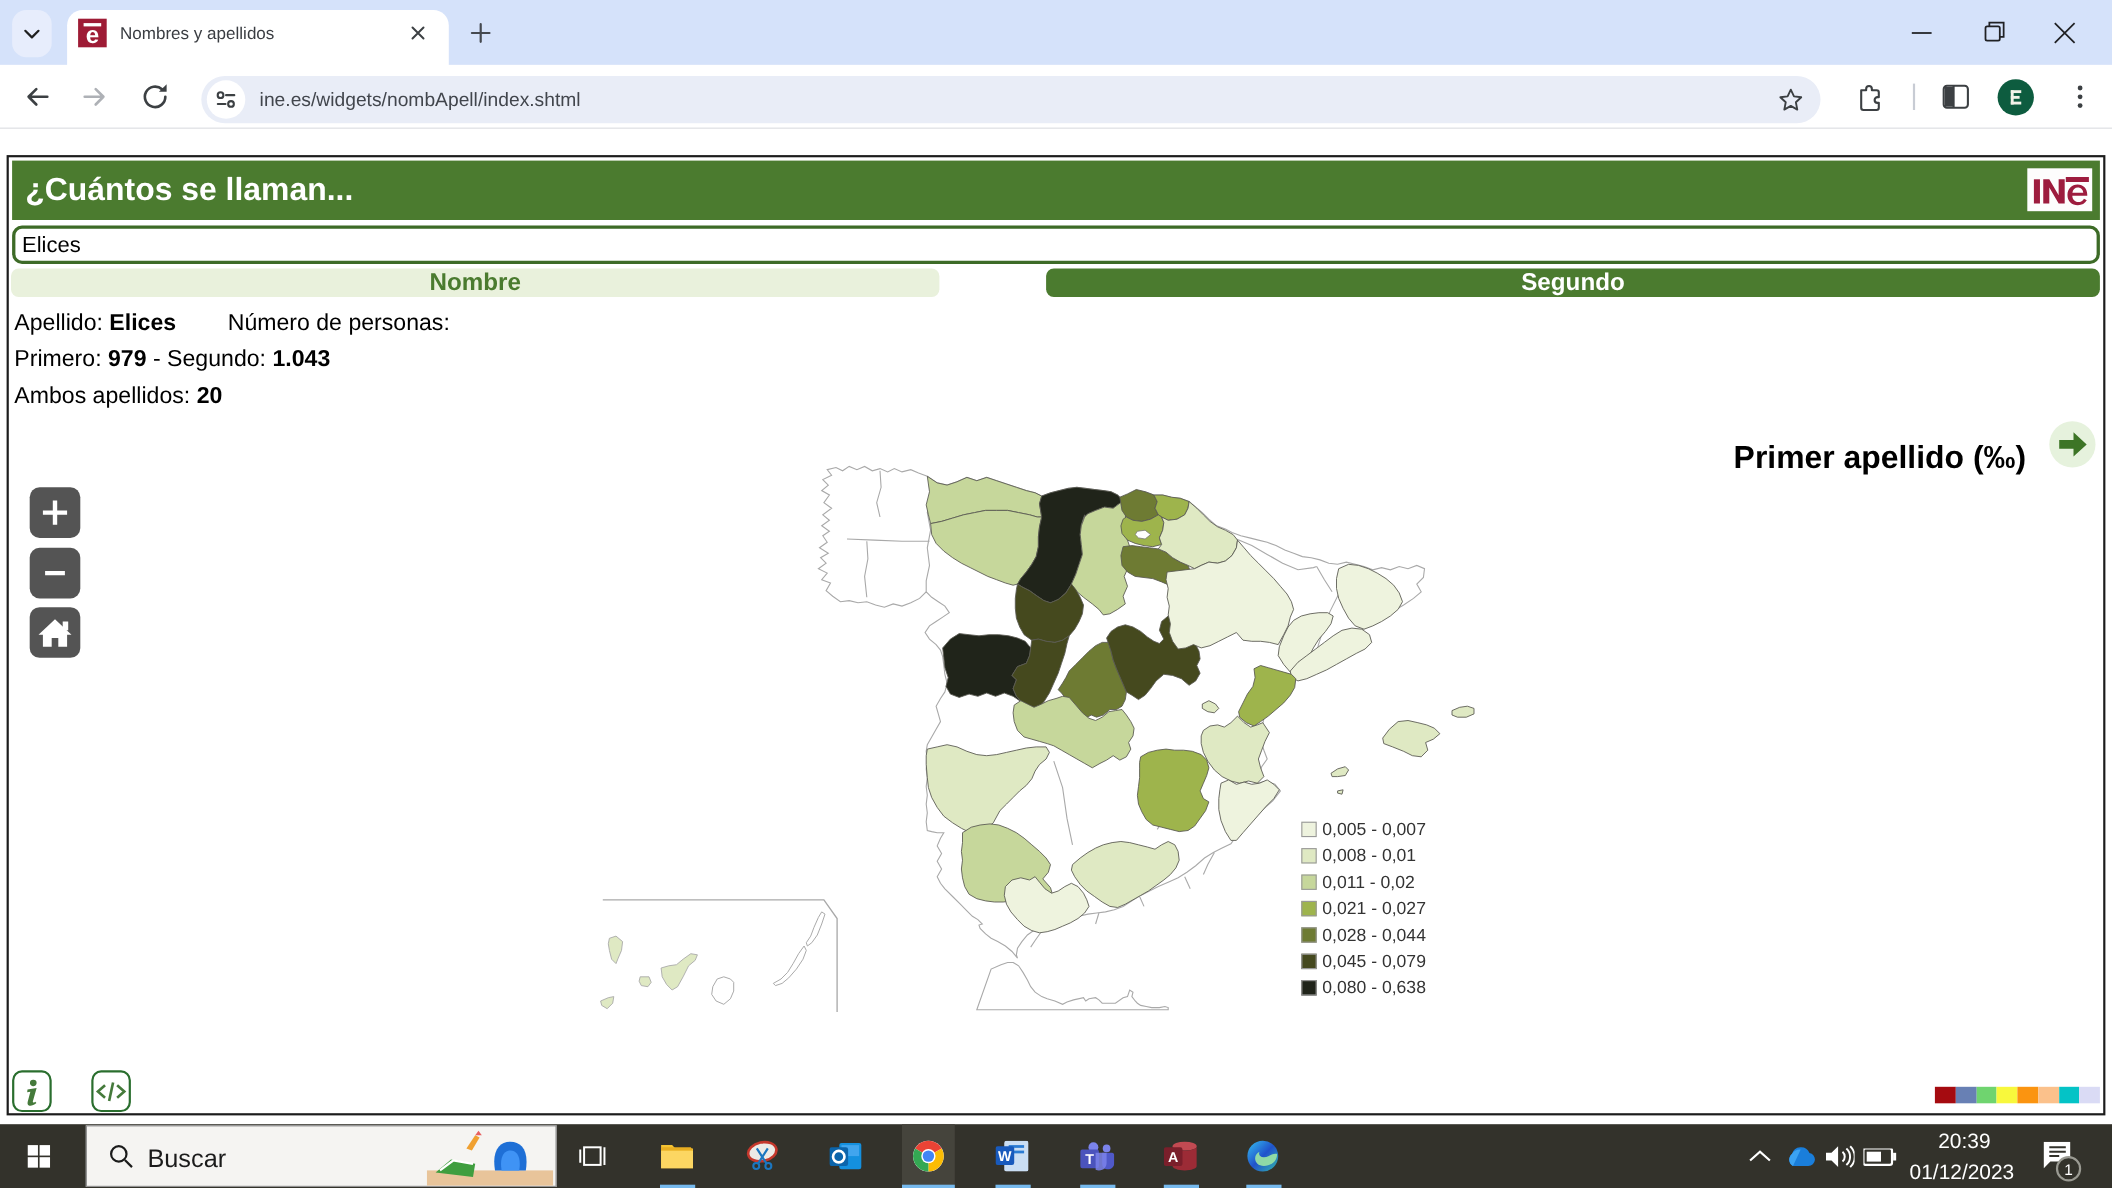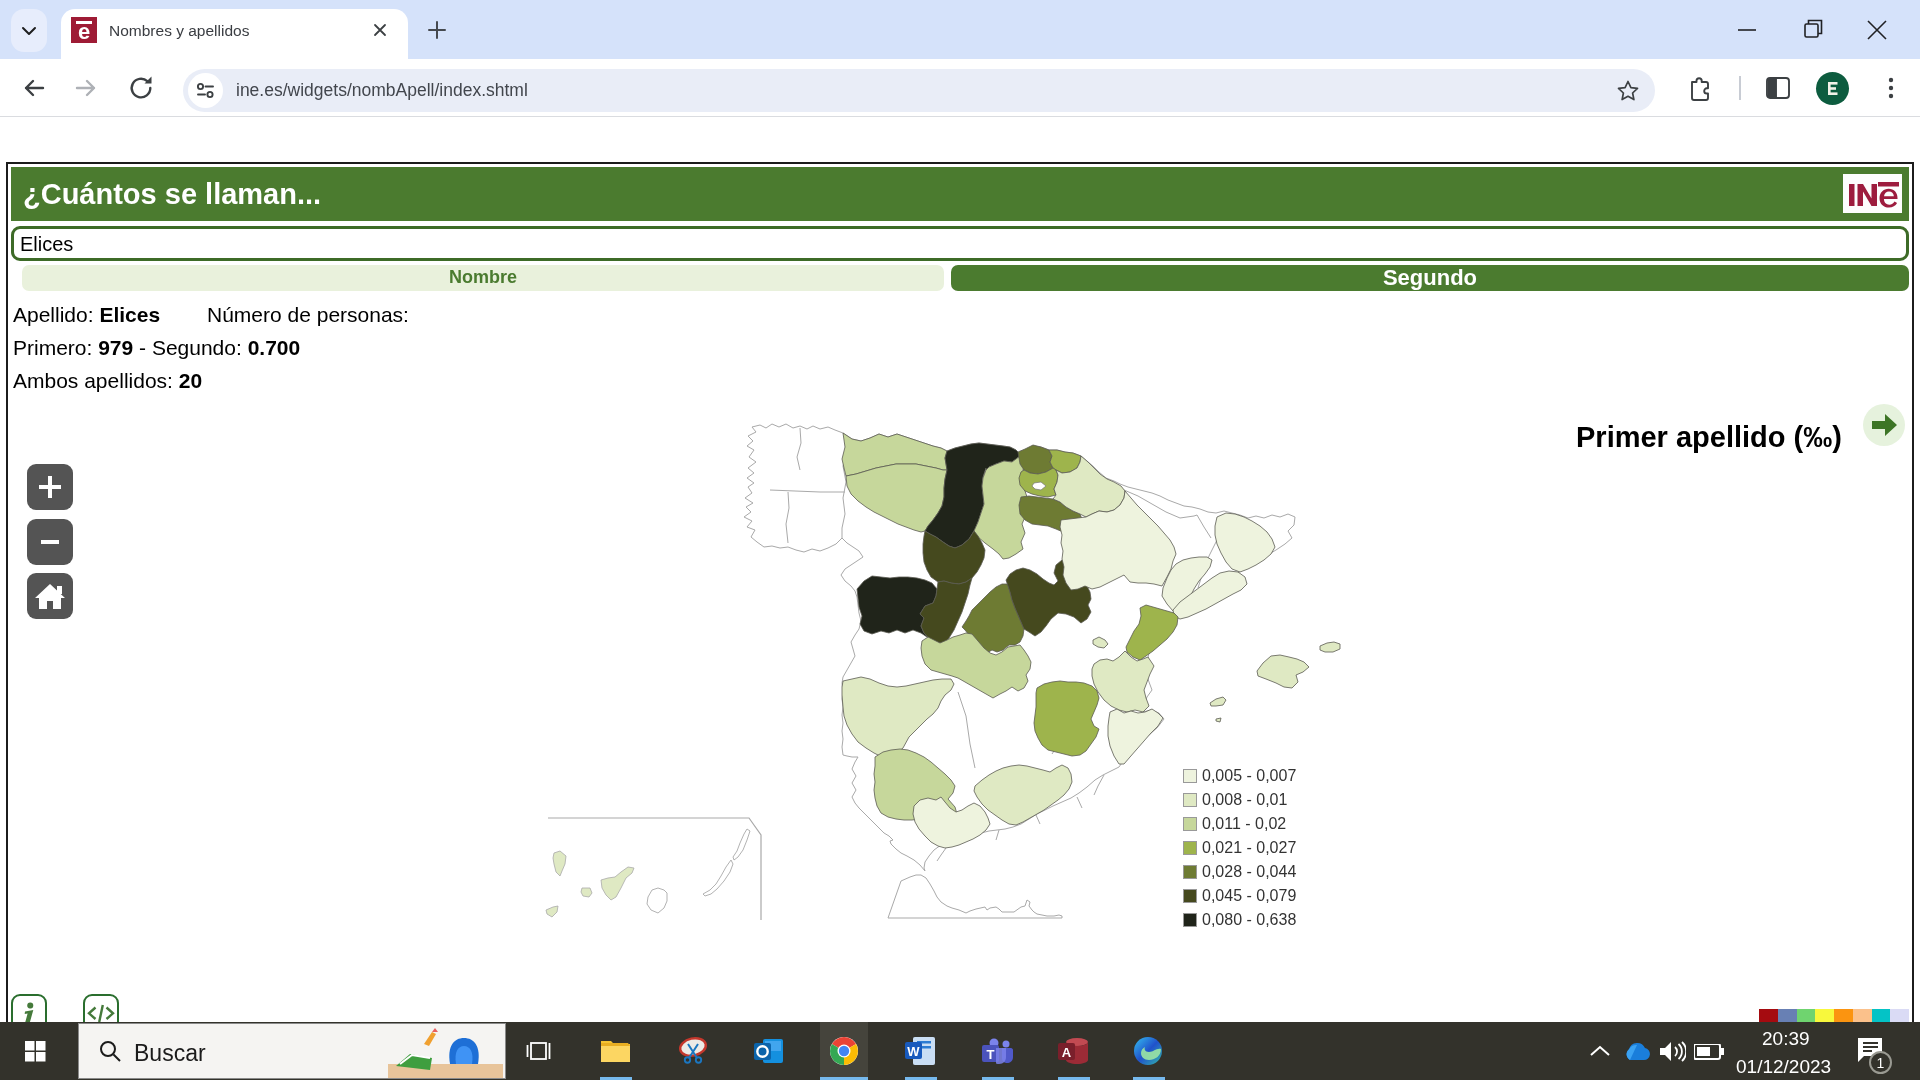--- a/index.html
+++ b/index.html
@@ -21,27 +21,27 @@
 #wctl { position:absolute; right:0; top:0; width:190px; height:59px; }
 
 
 #toolbar { position:absolute; left:0; top:59px; width:1920px; height:58px; background:#fff; border-bottom:1px solid #dadce0;text-align:right; }
 #omnibox { position:absolute; left:183px; top:10px; width:1472px; height:43px; background:#e9edf7; border-radius:22px; }
 #siteinfo { position:absolute; left:5px; top:4px; width:35px; height:35px; background:#fff; border-radius:50%; }
 #url { position:absolute; left:53px; top:11px; font-size:17.5px; color:#42464d; }
 
 
 #page { position:absolute; left:0; top:118px; width:1920px; height:904px; background:#fff; }
-#widget { position:absolute; left:6px; top:23px; width:1908px; height:873px; border:2px solid #1c1c1c; background:#fff;margin-top:21px; }
+#widget { position:absolute; left:6px; top:23px; width:1908px; height:873px; border:2px solid #1c1c1c; background:#fff; }
 #ghead { position:absolute; left:3px; top:3px; width:1898px; height:54px; background:#4b7b2f; }
 #ghead .t { position:absolute; left:12px; top:11px; color:#fff; font-size:29px; font-weight:bold; }
 #inelogo { position:absolute; right:7px; top:7px; width:59px; height:39px; background:#fdfdfd; }
 #searchbox { position:absolute; left:3px; top:62px; width:1898px; height:35px; border:3px solid #3d6b27; border-radius:9px; background:#fff; }
 #searchbox .t { position:absolute; left:6px; top:4px; font-size:20px; color:#000; }
-#tabN { position:absolute; left:14px; top:101px; width:922px; height:26px; background:#e9f1dc; border-radius:7px; color:#4a7b2f; font-weight:bold; font-size:18px; text-align:center; line-height:25px; }
+#tabN { position:absolute; left:2px; top:101px; width:844px; height:26px; background:#e9f1dc; border-radius:7px; color:#4a7b2f; font-weight:bold; font-size:22px; text-align:center; line-height:25px; }
 #tabA { position:absolute; left:943px; top:101px; width:958px; height:26px; background:#4b7b2f; border-radius:7px; color:#fff; font-weight:bold; font-size:22px; text-align:center; line-height:25px; }
 .info { position:absolute; left:5px; font-size:21px; color:#000; }
 
 .zbtn { position:absolute; left:19px; width:46px; height:46px; background:#545454; border-radius:9px; color:#fff; }
 
 .lg { position:absolute; left:1175px; height:15px; font-size:16px; color:#333; line-height:15px; white-space:nowrap; }
 .lg i { display:inline-block; width:14px; height:14px; margin-right:5px; vertical-align:-2px; border:1px solid #999; }
 
 .bbtn { position:absolute; top:830px; width:36px; height:38px; border:2px solid #2a6e2e; border-radius:9px; }
 #palette { position:absolute; left:1751px; top:845px; height:15px; }
@@ -150,21 +150,21 @@
         </svg>
       </div>
     </div>
     <div id="searchbox">
         <div class="t">Elices</div>
       </div>
     <div id="tabN">Nombre</div>
     <div id="tabA">Segundo</div>
     <div class="info" style="top:139px">Apellido: <b>Elices</b></div>
     <div class="info" style="left:199px;top:139px">Número de personas:</div>
-    <div class="info" style="top:172px">Primero: <b>979</b> - Segundo: <b>0.700</b></div>
+    <div class="info" style="top:172px">Primero: <b>979</b> - Segundo: <b>1.043</b></div>
     <div class="info" style="top:205px">Ambos apellidos: <b>20</b></div>
 
     <div class="abs" style="left:1568px;top:257px;font-size:29px;font-weight:bold;color:#000">Primer apellido (‰)</div>
     <div class="abs" style="left:1855px;top:240px;width:42px;height:42px;border-radius:50%;background:#e6f2dd">
       <svg width="42" height="42" viewBox="0 0 42 42">
           <path d="M9 17 h13 v-7 l12 11 -12 11 v-7 h-13 z" fill="#3d7526"></path>
         </svg>
     </div>
 
     <div class="zbtn" style="top:300px"><svg width="46" height="46" viewBox="0 0 46 46">

